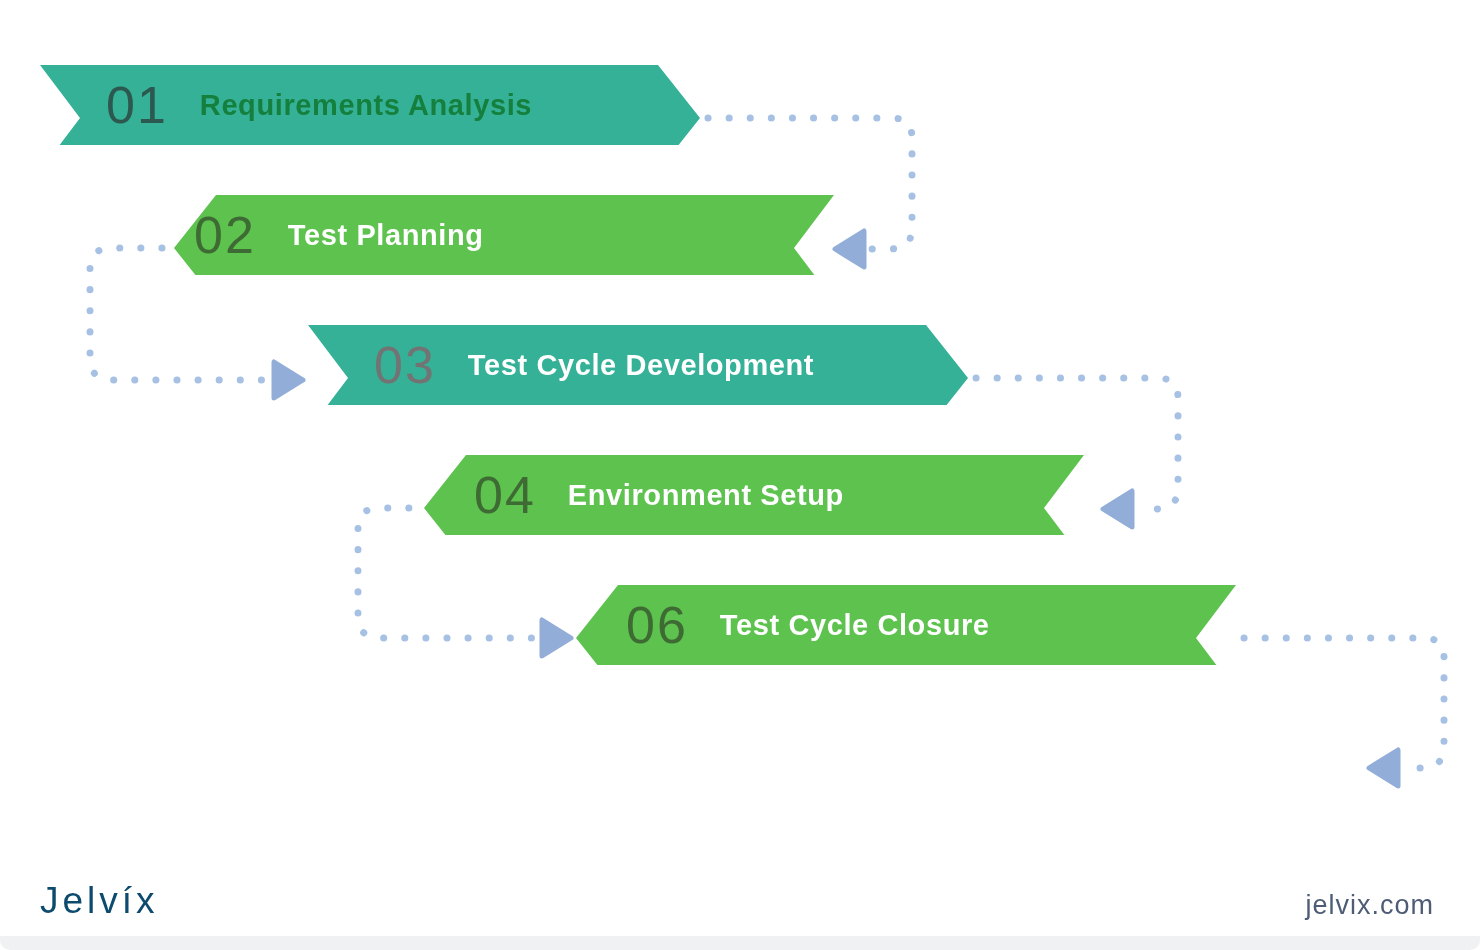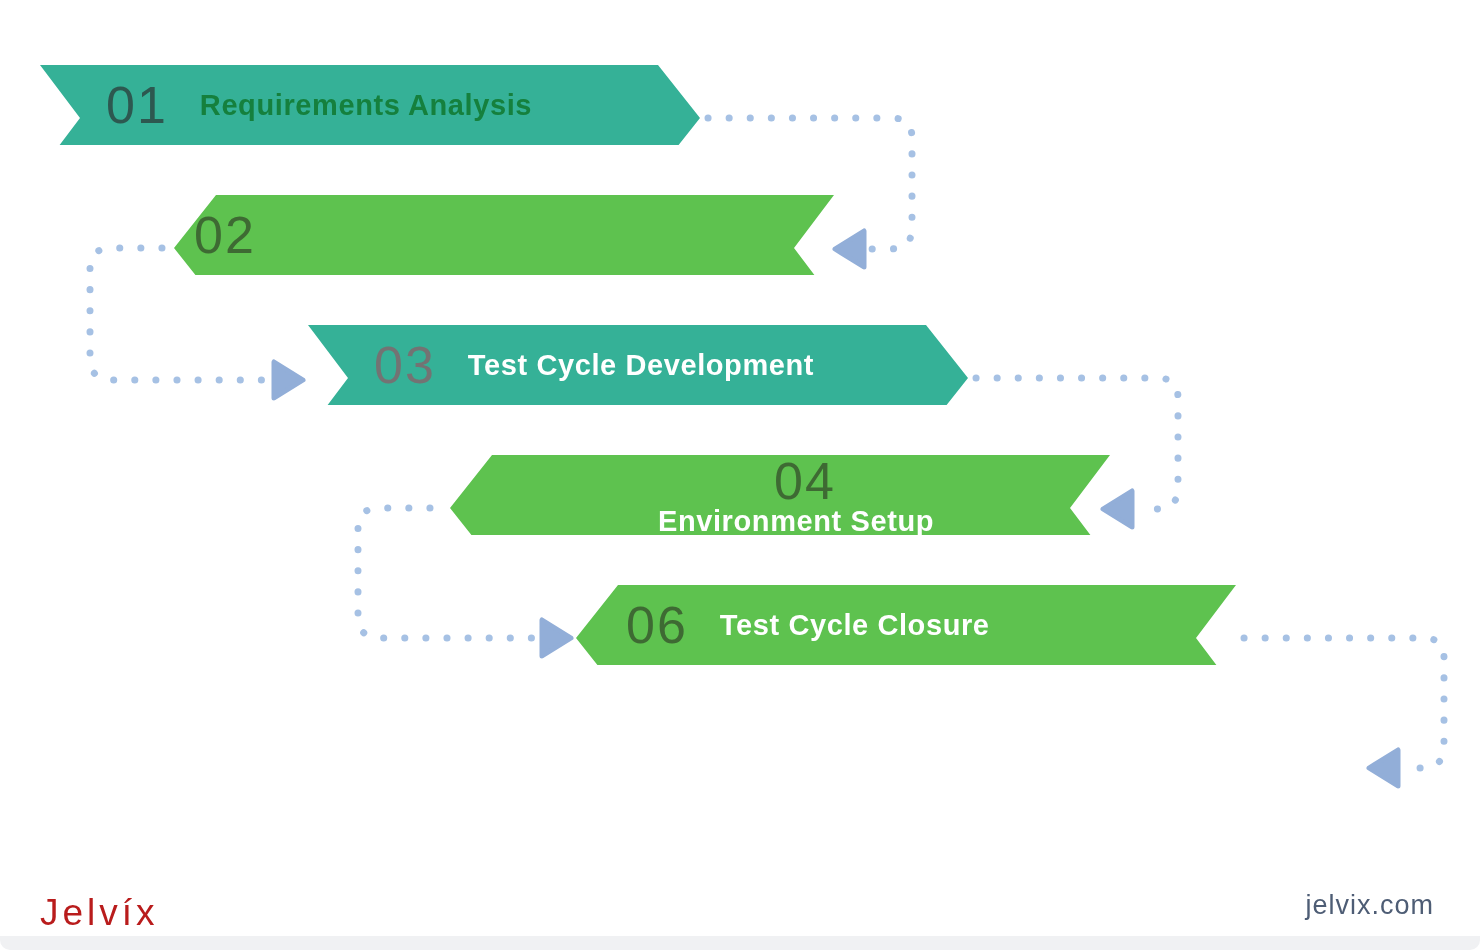--- a/index.html
+++ b/index.html
@@ -33,21 +33,21 @@
   .label{
     position:relative;z-index:1;
     margin-left:32px;
     font-size:29px;font-weight:700;letter-spacing:0.6px;
     line-height:1;
   }
   
   .step:nth-of-type(1){left:40px;  top:65px;}
   .step:nth-of-type(2){left:174px; top:195px;}
   .step:nth-of-type(3){left:308px; top:325px;}
-  .step:nth-of-type(4){left:450px; top:455px;flex-direction:column;}
+  .step:nth-of-type(4){left:424px; top:455px;}
   .step:nth-of-type(5){left:576px; top:585px;}
   .step:nth-of-type(6){left:710px; top:673px;}
 
   
   .connectors{position:absolute;left:0;top:0;width:1480px;height:950px;pointer-events:none;}
   .dotline{fill:none;stroke-width:7;stroke-linecap:round;stroke-dasharray:0.1 21;}
   .arrowhead{stroke-width:5;stroke-linejoin:round;}
 
   
   .logo{
@@ -93,20 +93,21 @@
 
   <div class="step dir-right">
     <div class="banner" style="background-color: rgb(53, 177, 151);"></div>
     <span class="num" style="color: rgb(45, 88, 80);">01</span>
     <span class="label" style="color: #15803d;">Requirements Analysis</span>
   </div>
 
   <div class="step dir-left">
     <div class="banner" style="background-color: rgb(94, 194, 79);"></div>
     <span class="num" style="color: rgb(62, 106, 51); margin-left: 20px;">02</span>
+    <span class="label" style="color: rgb(255, 255, 255);">Test Planning</span>
   </div>
 
   <div class="step dir-right">
     <div class="banner" style="background-color: rgb(53, 177, 151);"></div>
     <span class="num" style="color: #737373;">03</span>
     <span class="label" style="color: rgb(255, 255, 255);">Test Cycle Development</span>
   </div>
 
   <div class="step dir-left">
     <div class="banner" style="background-color: rgb(94, 194, 79);"></div>
@@ -114,17 +115,17 @@
     <span class="label" style="color: rgb(255, 255, 255);">Environment Setup</span>
   </div>
 
 
   <div class="step dir-left">
     <div class="banner" style="background-color: rgb(94, 194, 79);"></div>
     <span class="num" style="color: rgb(62, 106, 51);">06</span>
     <span class="label" style="color: rgb(255, 255, 255);">Test Cycle Closure</span>
   </div>
 
-  <div class="logo" style="color: #b91c1c; margin-top: 12px;">Jelvíx</div>
+  <div class="logo" style="color: #0c4a6e;">Jelvíx</div>
   <div class="site" style="color: rgb(78, 93, 117);">jelvix.com</div>
   <div class="bottom-strip" style="background-color: rgb(240, 241, 243);"></div>
 
 </div>
 
 </body></html>

